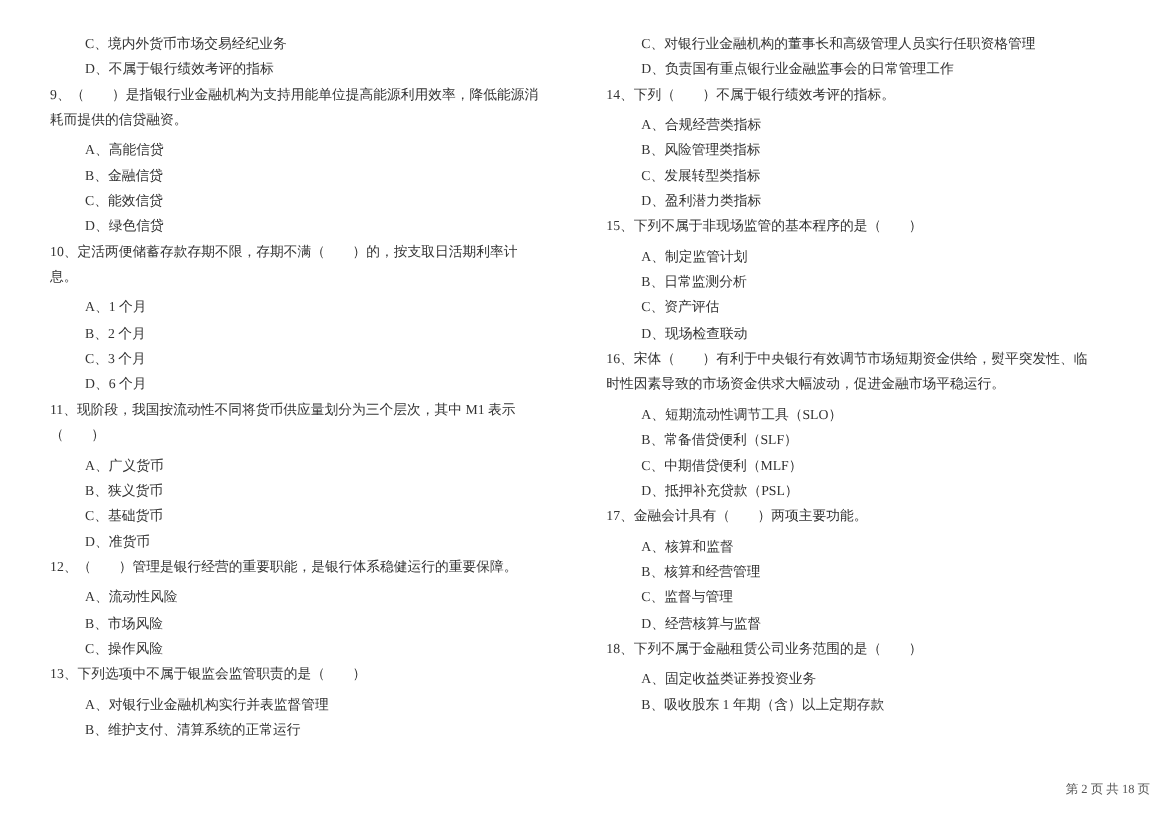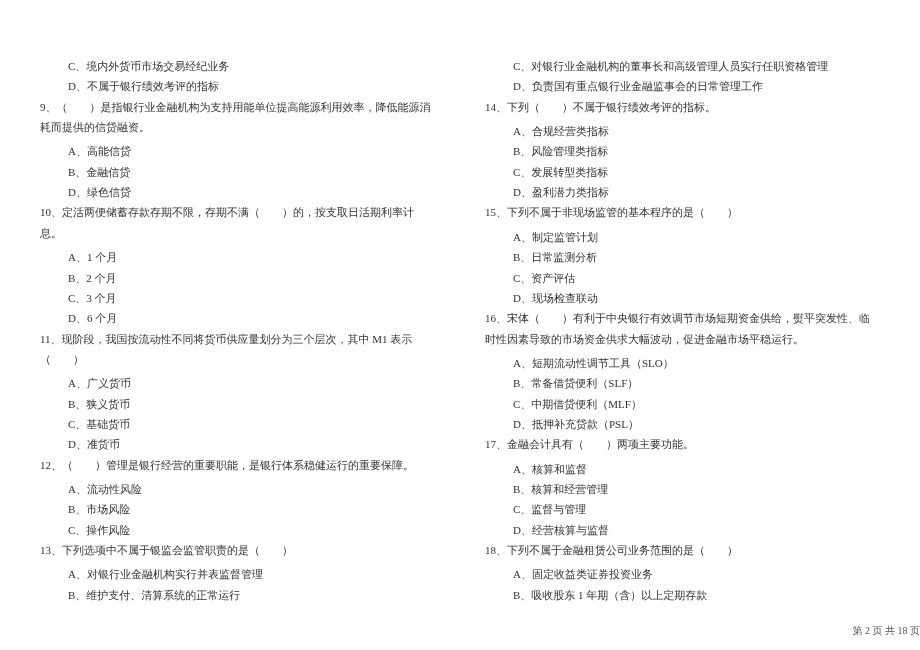--- a/index.html
+++ b/index.html
@@ -19,21 +19,20 @@
     }
     .page-content {
       display: flex;
       gap: 50px;
       height: 580px;
     }
     .column {
       flex: 1;
       display: flex;
       flex-direction: column;
-      justify-content: flex-end;
     }
     .question {
       margin-bottom: 4px;
       line-height: 1.85;
     }
     .question-text {
       padding-left: 0;
     }
     .option {
       padding-left: 28px;
@@ -54,20 +53,21 @@
 
 <div class="page-content">
   <div class="column">
     <div class="option">C、境内外货币市场交易经纪业务</div>
     <div class="option">D、不属于银行绩效考评的指标</div>
     <div class="question">
       <div class="question-text">9、（　　）是指银行业金融机构为支持用能单位提高能源利用效率，降低能源消耗而提供的信贷融资。</div>
     </div>
     <div class="option">A、高能信贷</div>
     <div class="option">B、金融信贷</div>
+    <div class="option">C、能效信贷</div>
     <div class="option">D、绿色信贷</div>
     <div class="question">
       <div class="question-text">10、定活两便储蓄存款存期不限，存期不满（　　）的，按支取日活期利率计息。</div>
     </div>
     <div class="option">A、1 个月</div>
     <div class="option">B、2 个月</div>
     <div class="option">C、3 个月</div>
     <div class="option">D、6 个月</div>
     <div class="question">
       <div class="question-text">11、现阶段，我国按流动性不同将货币供应量划分为三个层次，其中 M1 表示（　　）</div>

